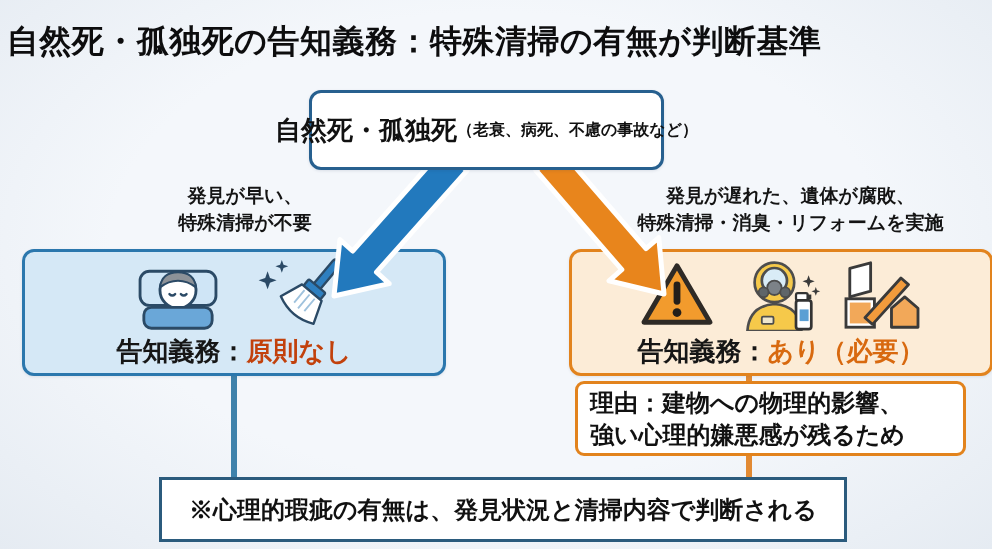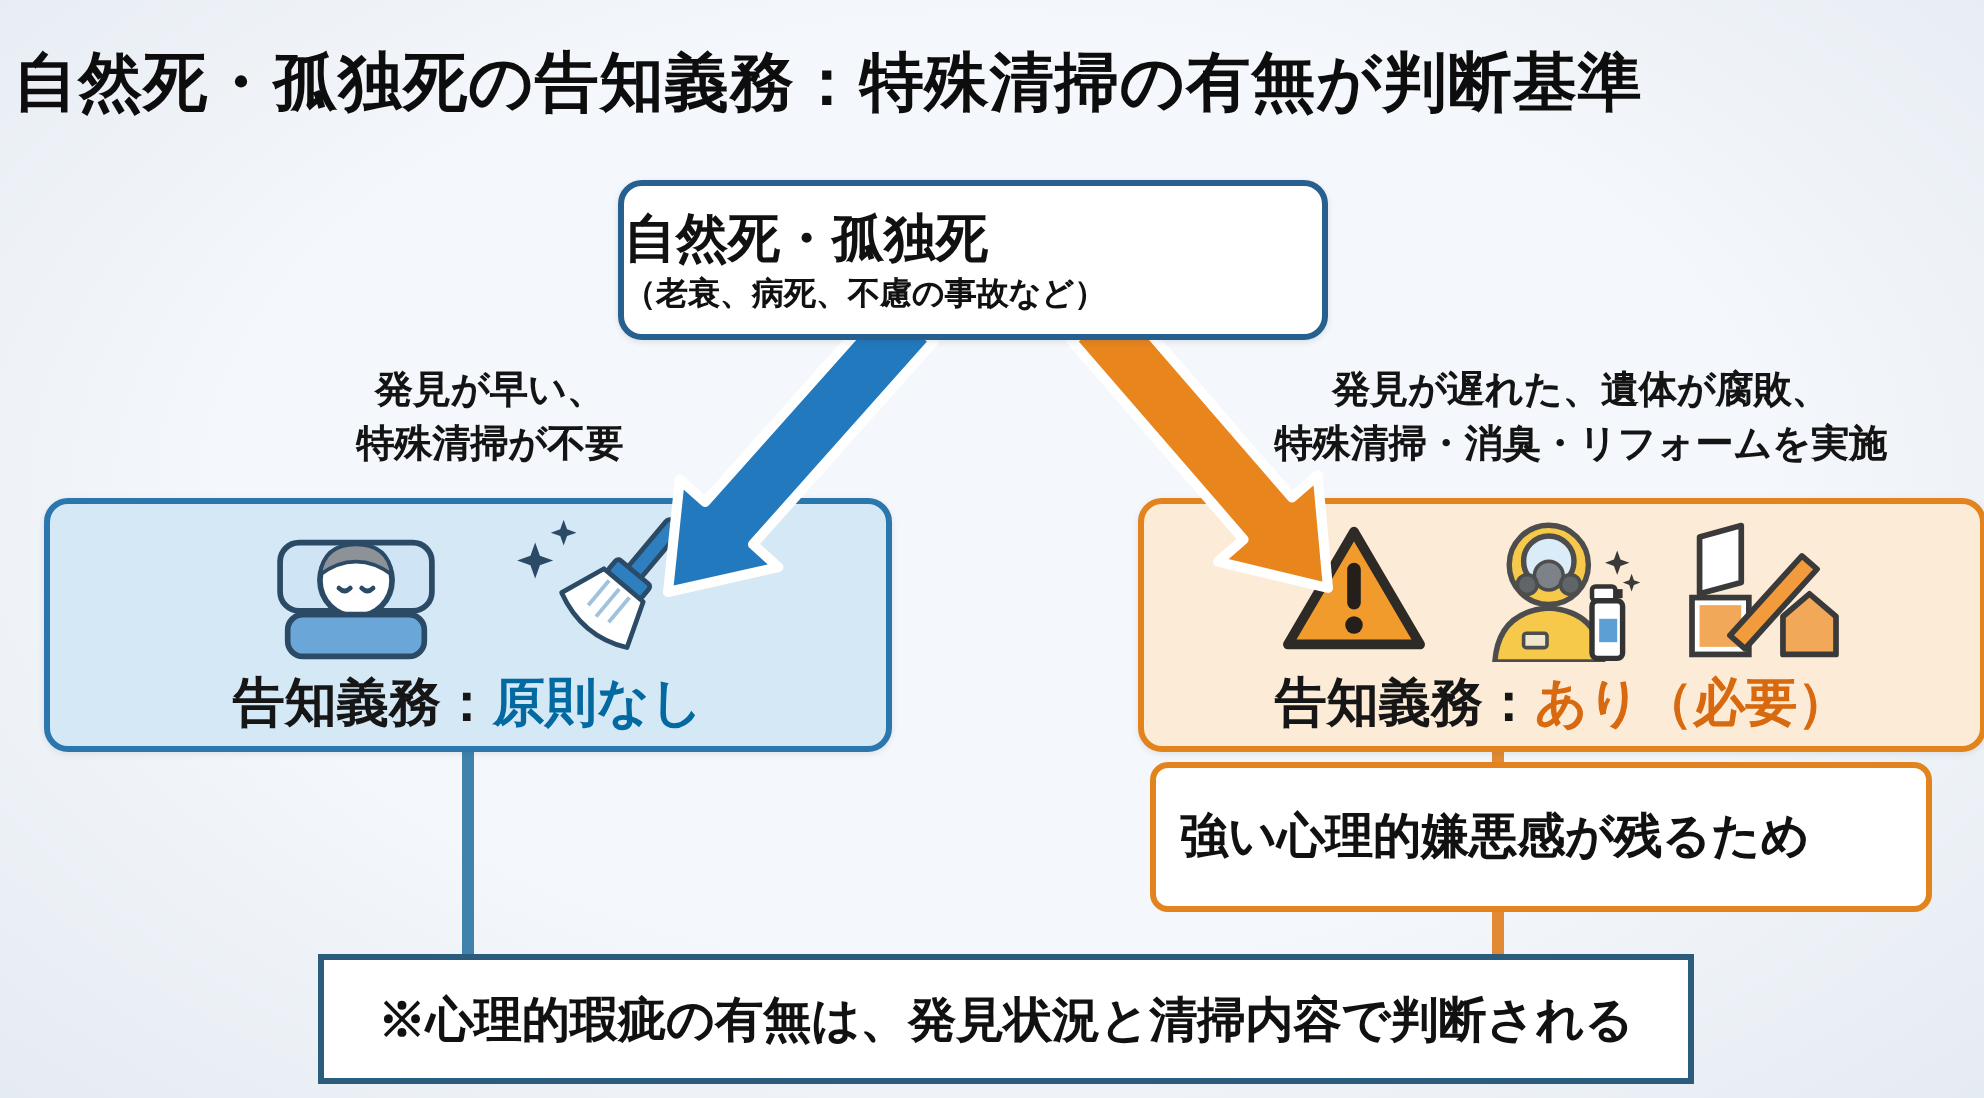--- a/index.html
+++ b/index.html
@@ -9,21 +9,21 @@
     font-family:"Liberation Sans", sans-serif; color:#111;
   }
   .abs{position:absolute;}
   .title{
     top:20px; left:0; width:828px; text-align:center;
     font-size:32px; font-weight:800; color:#0d0d0e; letter-spacing:0.5px; white-space:nowrap;
   }
   .top-box{
     left:309px; top:90px; width:355px; height:80px; z-index:4;
     background:#fff; border:3px solid #27608f; border-radius:12px;
-    display:flex; flex-direction:column; justify-content:center;
+    display:flex; flex-direction:row; align-items:center; justify-content:center;
     box-sizing:border-box; box-shadow:0 1px 3px rgba(40,60,90,.12);
   }
   .top-box .l1{font-size:26px; font-weight:800; white-space:nowrap;}
   .top-box .l2{font-size:16px; font-weight:800; white-space:nowrap;}
   .cond{
     top:183px; z-index:2; text-align:center;
     font-size:19px; font-weight:800; line-height:1.42; color:#141414;
   }
   .cond span{display:block; white-space:nowrap;}
   .cond-left{left:110px; width:270px;}
@@ -36,21 +36,21 @@
     box-sizing:border-box; display:flex; flex-direction:column;
     align-items:center; justify-content:center;
     box-shadow:0 1px 3px rgba(40,60,90,.10);
   }
   .branch-left{left:22px; background:#d5e8f6; border:3px solid #2b77ad;}
   .branch-right{left:569px; background:#fcecd7; border:3px solid #e2831d;}
   .icon-row{display:flex; align-items:center; justify-content:center; height:76px;}
   .branch-left .icon-row{gap:26px;}
   .branch-right .icon-row{gap:16px;}
   .duty{font-size:26px; font-weight:800; white-space:nowrap; color:#161616; margin-top:1px;}
-  .duty .v-blue{color:#0369a1;font-family:Liberation Mono, monospace;}
+  .duty .v-blue{color:#c2410c;font-family:Liberation Mono, monospace;}
   .duty .v-orange{color:#d8690f;}
   .note-box{
     left:81px; top:384px; width:320px; height:47px; z-index:2;
     background:#fff; border:3px solid #2e79ab; border-radius:9px; box-sizing:border-box;
     display:flex; align-items:center; justify-content:center;
     font-size:23px; font-weight:800; white-space:nowrap;
   }
   .reason-box{
     left:575px; top:381px; width:391px; height:75px; z-index:2;
     background:#fff; border:3px solid #e2831d; border-radius:9px; box-sizing:border-box;
@@ -149,18 +149,19 @@
         <rect x="8" y="46" width="22" height="22" fill="#f2a859"></rect>
         <polygon points="24,62 62,20 70,27 32,69" fill="#f29b3c" stroke="#3a3a3a" stroke-width="3" stroke-linejoin="round"></polygon>
         <path d="M52 52 l14 -12 14 12 v20 h-28 z" fill="#f2a859" stroke="#3a3a3a" stroke-width="3" stroke-linejoin="round"></path>
       </svg>
     </div>
     <div class="duty"><span>告知義務：</span><span class="v-orange">あり（必要）</span></div>
   </div>
 
 
   <div class="abs reason-box">
+    <span>理由：建物への物理的影響、</span>
     <span>強い心理的嫌悪感が残るため</span>
   </div>
 
   <div class="abs bottom-box">※心理的瑕疵の有無は、発見状況と清掃内容で判断される</div>
 
 </div>
 
 </body></html>

